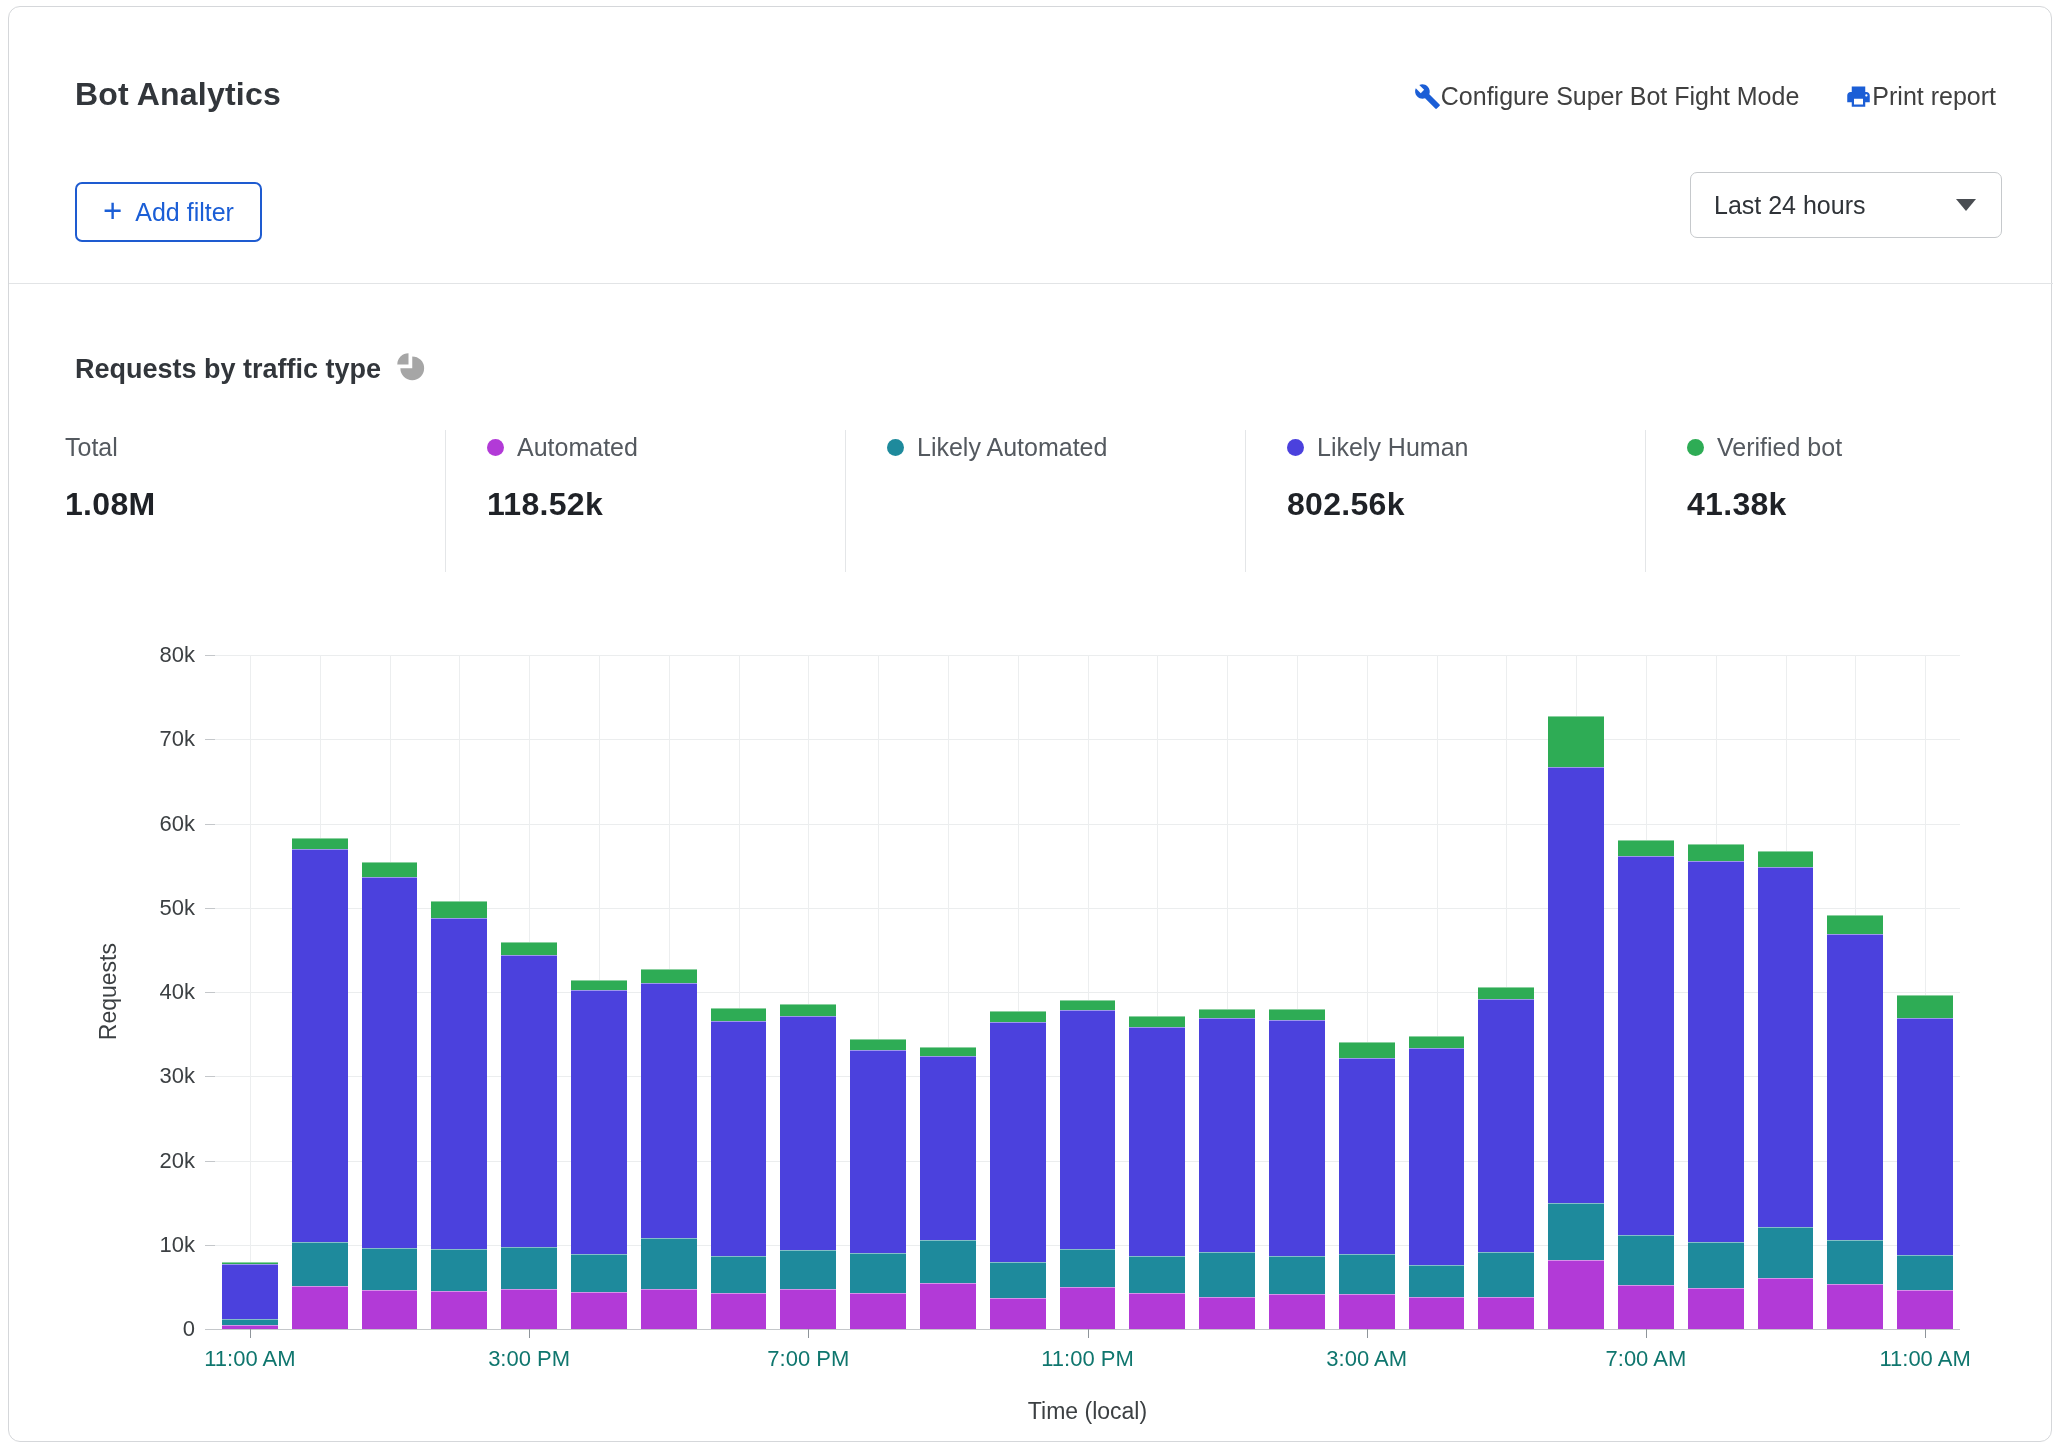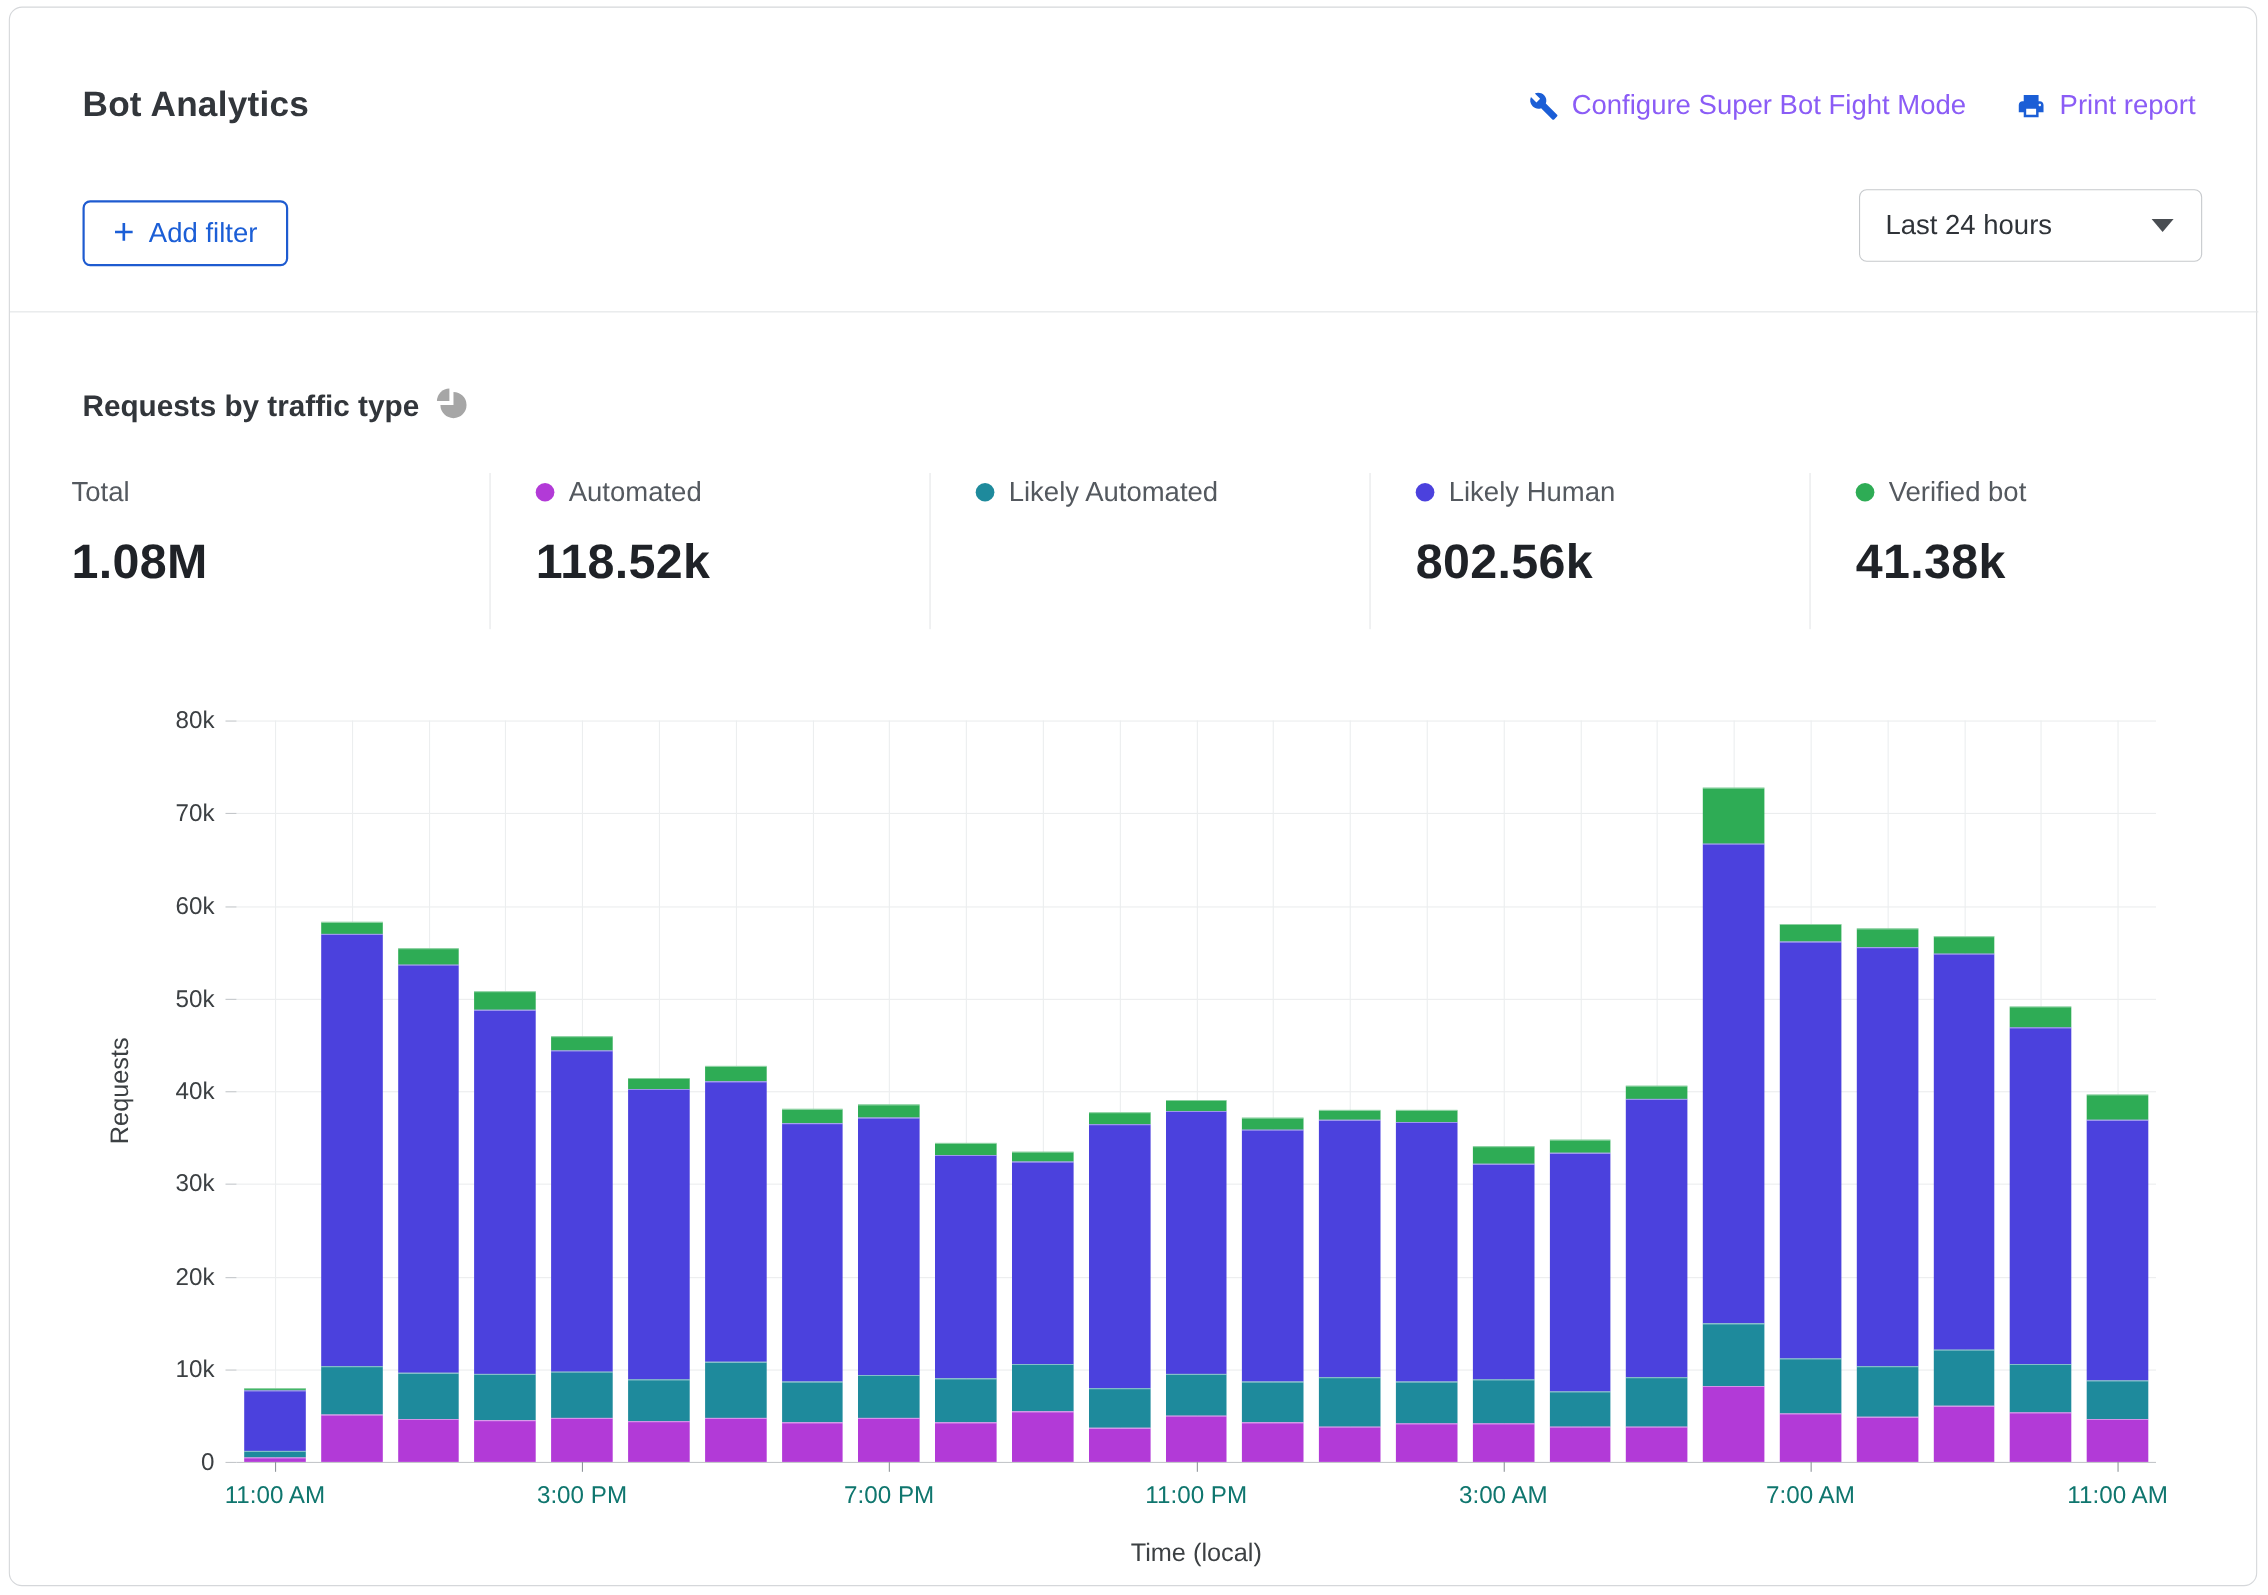--- a/index.html
+++ b/index.html
@@ -1,33 +1,33 @@
 <!DOCTYPE html>
 <html><head>
 <meta charset="utf-8">
 <style>
   html,body{margin:0;padding:0;background:#fff;}
   body{font-family:"Liberation Sans","DejaVu Sans",sans-serif;color:#32363b;}
   #stage{position:relative;width:2062px;height:1450px;background:#fff;overflow:hidden;}
   .card{position:absolute;left:8px;top:6px;width:2044px;height:1436px;border:1px solid #d5d7da;border-radius:12px;background:#fff;box-sizing:border-box;}
   .page-title{position:absolute;left:75px;top:76px;font-size:32px;font-weight:700;letter-spacing:.2px;color:#32363b;}
   .header-links{position:absolute;top:82px;right:66px;display:flex;align-items:center;gap:46px;}
-  .hlink{display:flex;align-items:center;gap:12px;color:#8b5cf6;font-size:25px;cursor:pointer;}
+  .hlink{display:flex;align-items:center;color:#404040;font-size:25px;cursor:pointer;}
   .hlink svg{display:block;}
   .add-filter{position:absolute;left:75px;top:182px;height:60px;padding:0 26px;border:2px solid #1e5bd0;border-radius:7px;display:flex;align-items:center;gap:13px;color:#1b5ed6;font-size:25px;background:#fff;cursor:pointer;box-sizing:border-box;}
   .add-filter .plus{font-size:33px;font-weight:400;line-height:1;margin-top:-3px;}
   .select{position:absolute;left:1690px;top:172px;width:312px;height:66px;border:1px solid #c6c9cc;border-radius:7px;display:flex;align-items:center;justify-content:space-between;padding:0 25px 0 23px;font-size:25px;color:#2f3338;background:#fff;cursor:pointer;box-sizing:border-box;}
   .chevron{width:0;height:0;border-left:10px solid transparent;border-right:10px solid transparent;border-top:12px solid #494d52;}
   .divider{position:absolute;left:9px;top:283px;width:2044px;height:1px;background:#e2e4e6;}
   .section-title{position:absolute;left:75px;top:352px;display:flex;align-items:center;gap:15px;}
   .section-title .txt{font-size:27px;font-weight:700;color:#32363b;}
   .stat{position:absolute;top:432px;width:350px;}
   .stat .lbl-row{display:flex;align-items:center;gap:13px;font-size:25px;color:#54595f;height:30px;}
   .dot{width:17px;height:17px;border-radius:50%;flex:none;}
-  .stat .val{margin-top:24px;font-size:44px;font-weight:700;color:#1f2227;letter-spacing:.3px;}
+  .stat .val{margin-top:24px;font-size:32px;font-weight:700;color:#1f2227;letter-spacing:.3px;}
   .vsep{position:absolute;top:430px;width:1px;height:142px;background:#e4e6e8;}
   .plot{position:absolute;left:215px;top:655px;width:1745px;height:674px;border-bottom:1px solid #c4c7ca;}
   .hgrid{position:absolute;left:0;width:100%;height:1px;background:#ebedee;}
   .vgrid{position:absolute;top:0;bottom:0;width:1px;background:#eceeef;}
   .bar{position:absolute;bottom:0;height:100%;display:flex;flex-direction:column;justify-content:flex-end;}
   .seg{width:100%;box-sizing:border-box;border-top:1px solid rgba(255,255,255,.45);}
   .ytick{position:absolute;left:205px;width:10px;height:1px;background:#c4c7ca;}
   .ylab{position:absolute;left:60px;width:135px;text-align:right;font-size:22px;color:#3c4043;line-height:26px;}
   .y-title{position:absolute;left:88px;top:655px;height:674px;width:40px;display:flex;align-items:center;justify-content:center;}
   .y-title span{writing-mode:vertical-rl;transform:rotate(180deg);font-size:23px;color:#3c4043;}

